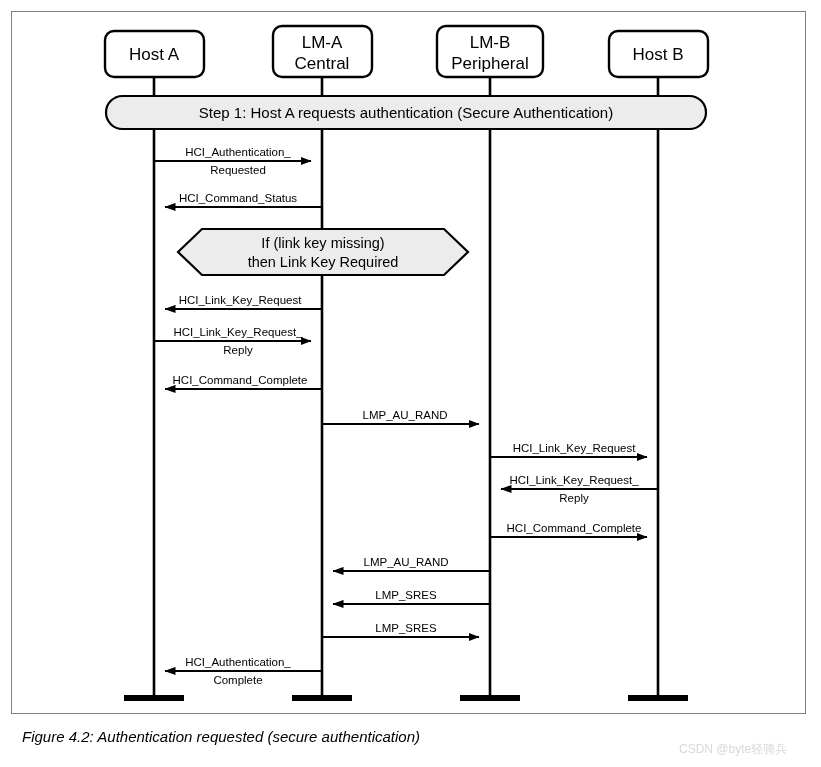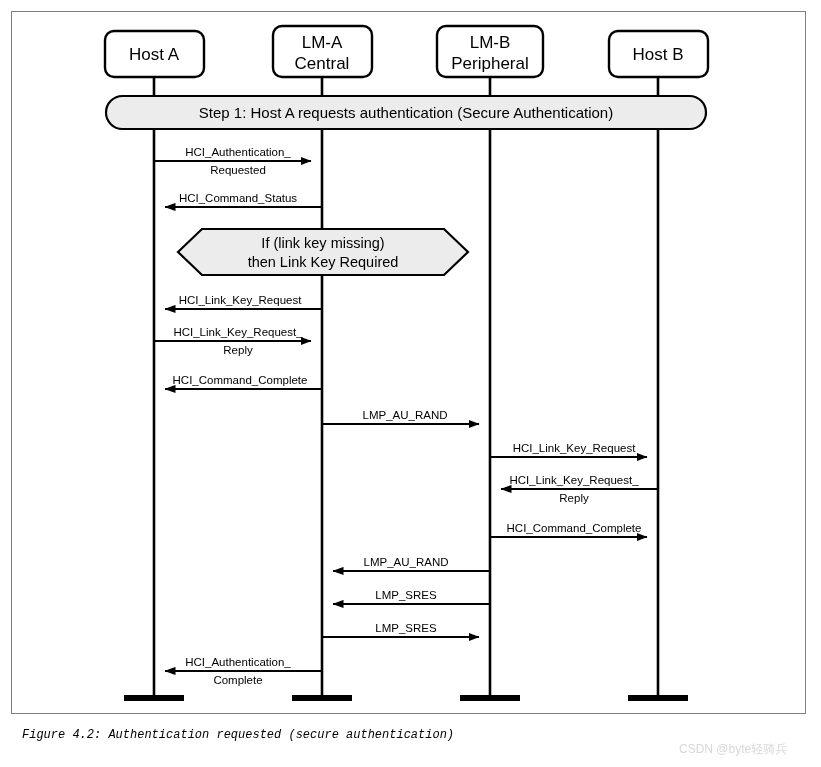--- a/index.html
+++ b/index.html
@@ -23,22 +23,22 @@
   .lbl{
     font-family:"Liberation Sans","DejaVu Sans",sans-serif;
     fill:#000000;
   }
   .hdr-label{font-size:17px;text-anchor:middle;}
   .step-label{font-size:15px;text-anchor:middle;}
   .cond-label{font-size:14.5px;text-anchor:middle;}
   .msg-label{font-size:11.5px;text-anchor:middle;}
   .caption{
     position:absolute;left:22px;top:728px;
-    font-family:Liberation Mono, monospace;
-    font-size:12px;font-style:italic;color:#000;
+    font-family:Liberation Sans, sans-serif;
+    font-size:15px;font-style:italic;color:#000;
     white-space:nowrap;
   }
   .watermark{
     position:absolute;left:679px;top:741px;
     font-family:"Liberation Sans","DejaVu Sans",sans-serif;
     font-size:12px;color:#d8d8d8;white-space:nowrap;
   }
 </style>
 </head>
 <body>

